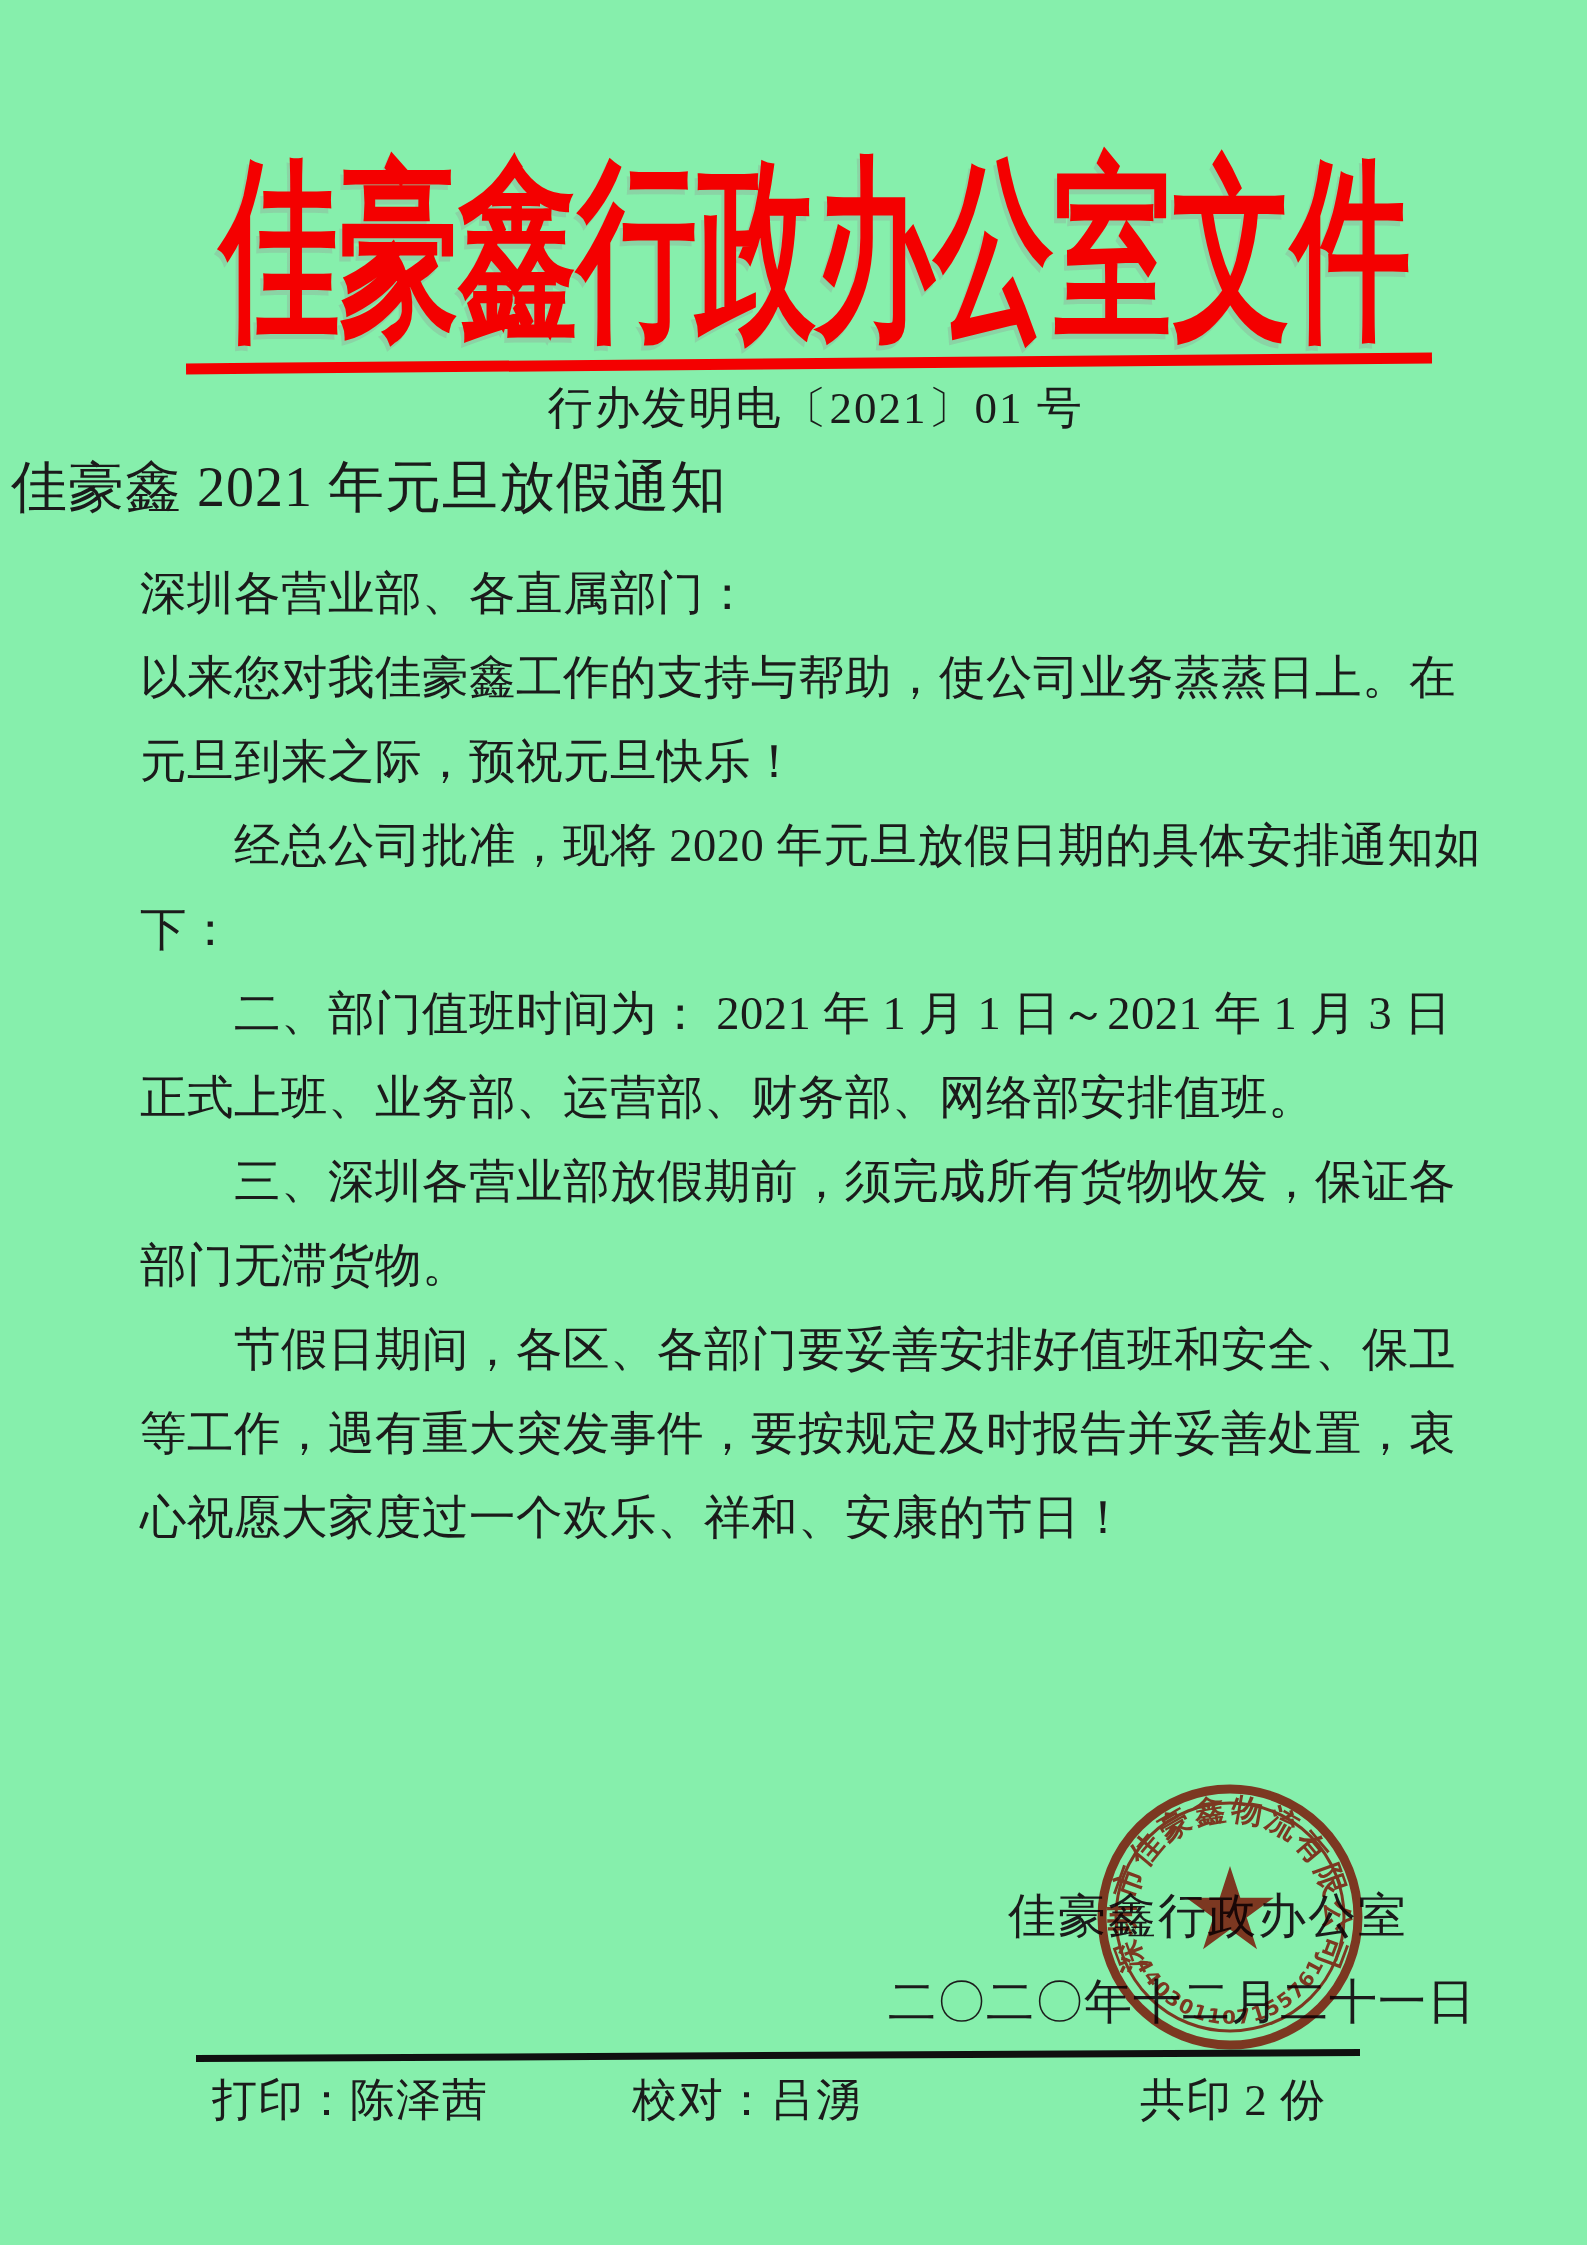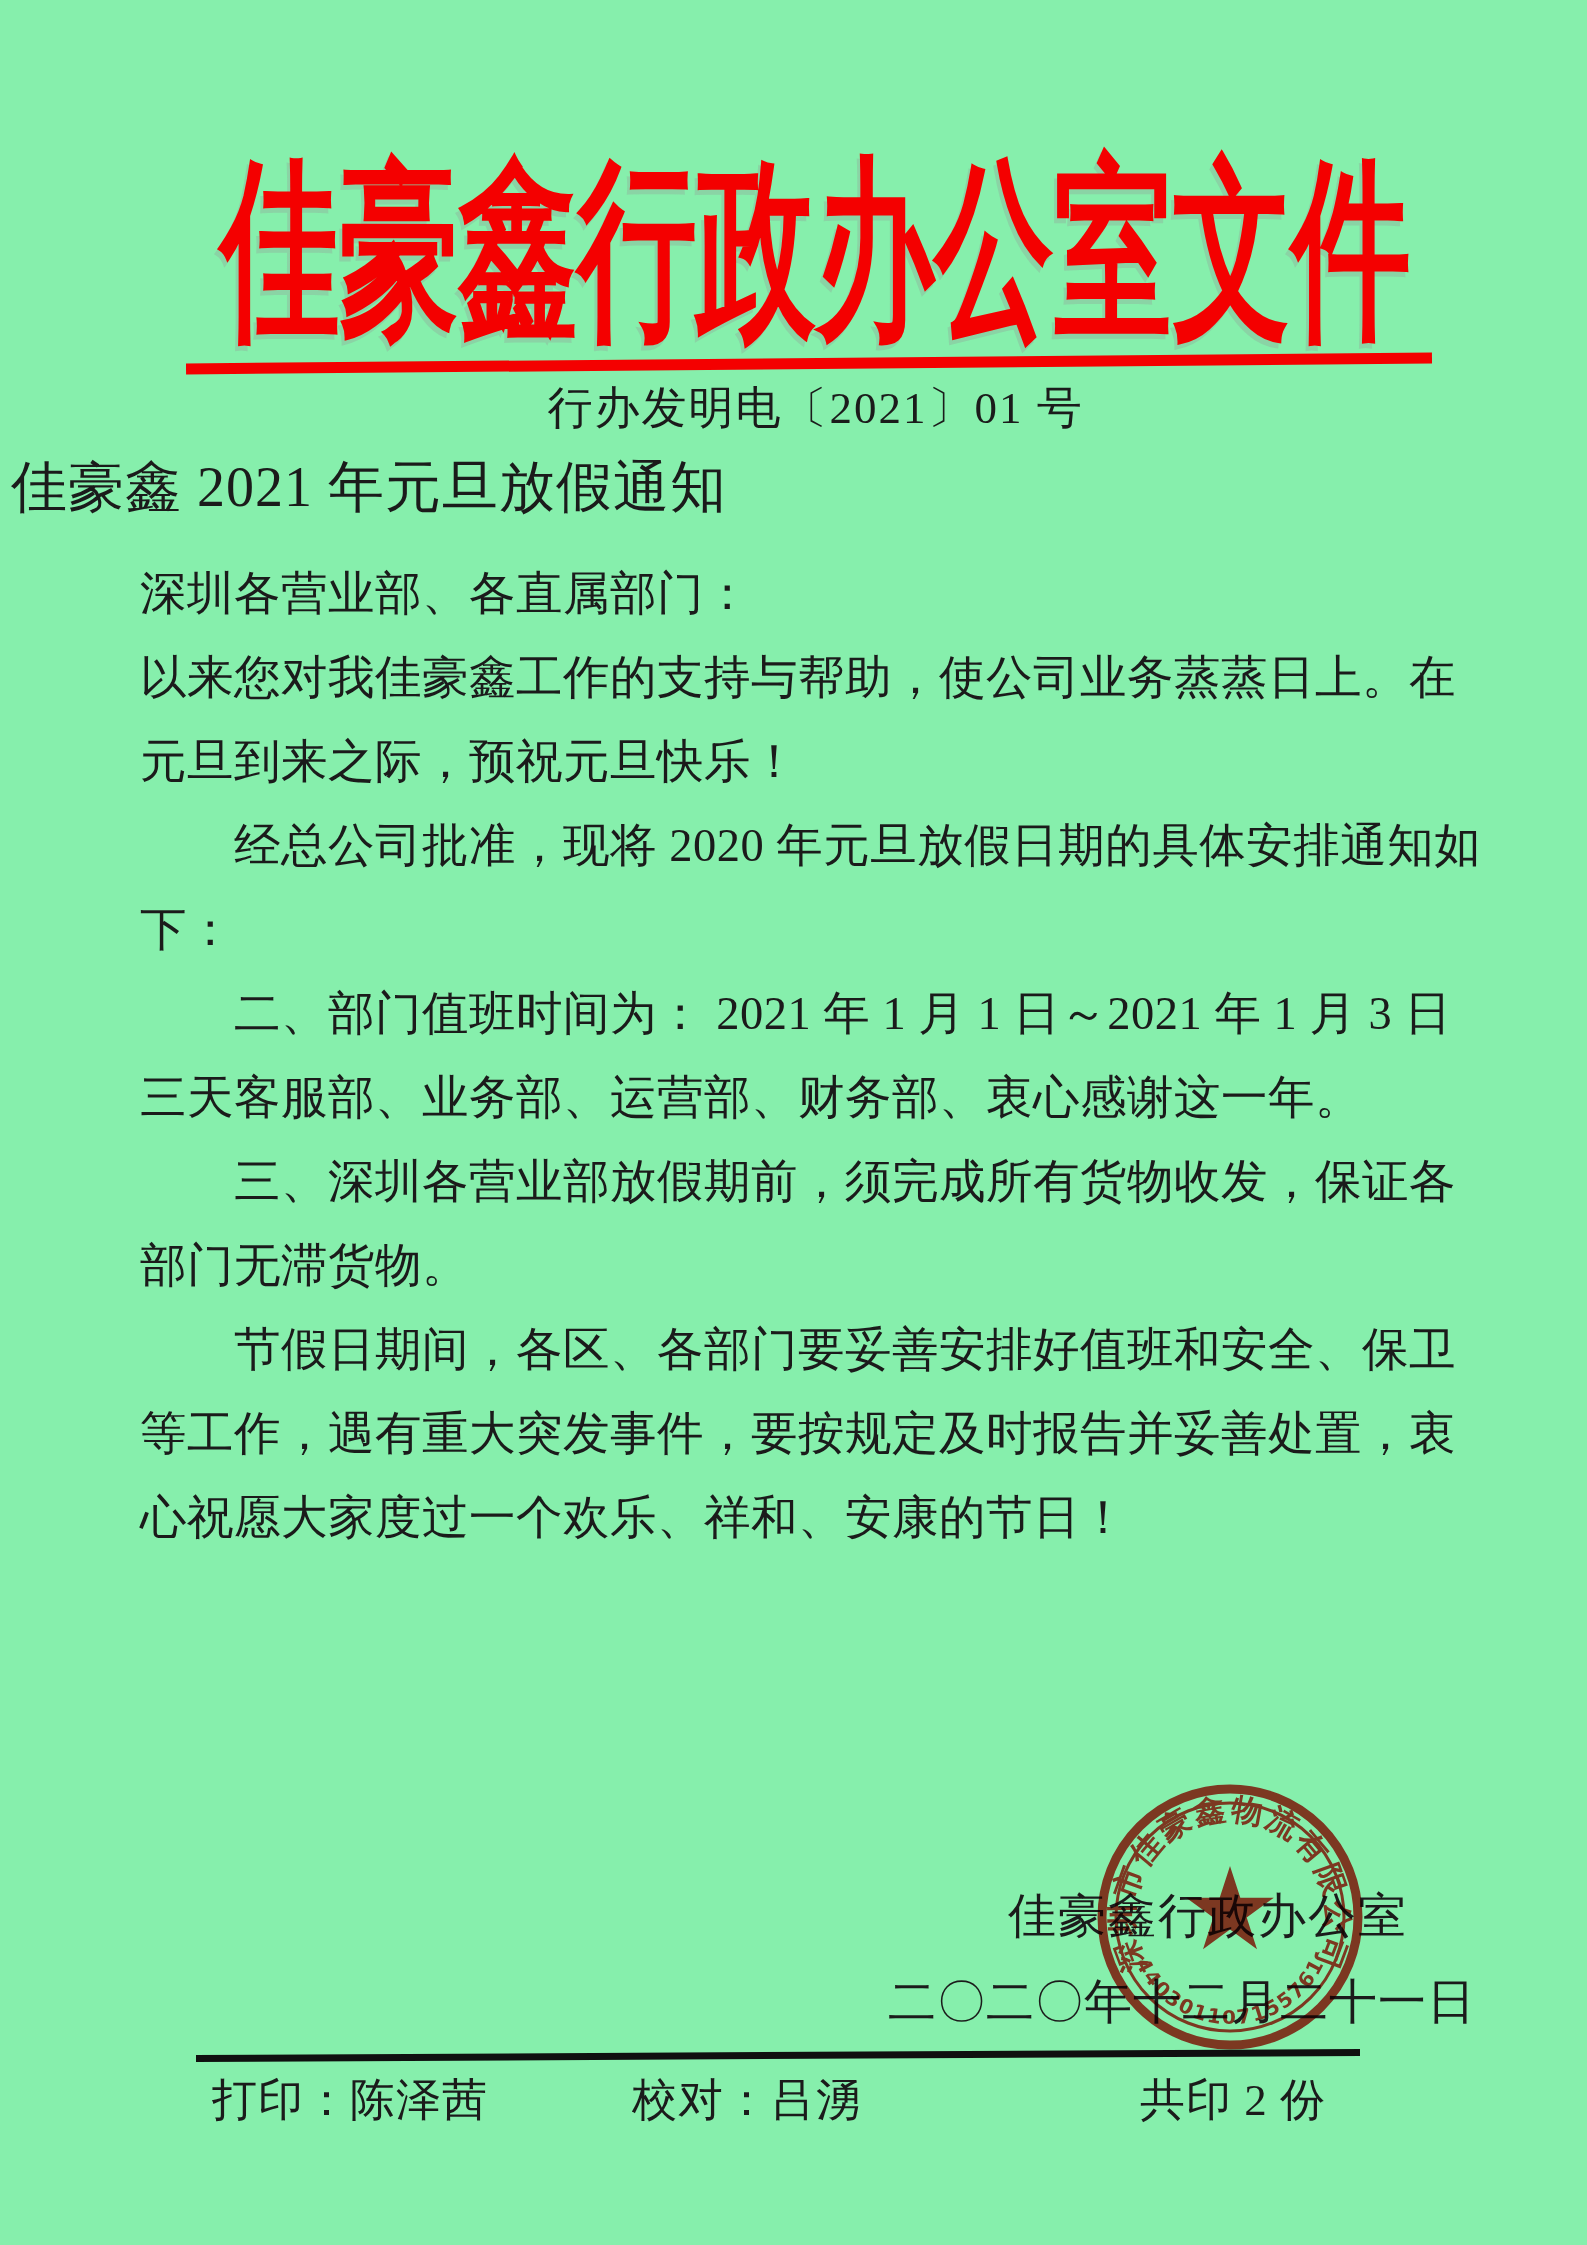--- a/index.html
+++ b/index.html
@@ -92,21 +92,21 @@
   <div class="notice-title">佳豪鑫 2021 年元旦放假通知</div>
 
   <div class="body-block">
     <div>深圳各营业部、各直属部门：</div>
     <div>
         <div>以来您对我佳豪鑫工作的支持与帮助，使公司业务蒸蒸日上。在</div>
         <div>元旦到来之际，预祝元旦快乐！</div>
         <div>　　经总公司批准，现将 2020 年元旦放假日期的具体安排通知如</div>
         <div>下：</div>
         <div>　　二、部门值班时间为： 2021 年 1 月 1 日～2021 年 1 月 3 日</div>
-        <div>三天客服部、业务部、运营部、财务部、衷心感谢这一年。</div>
+        <div>正式上班、业务部、运营部、财务部、网络部安排值班。</div>
         <div>　　三、深圳各营业部放假期前，须完成所有货物收发，保证各</div>
         <div>部门无滞货物。</div>
         <div>　　节假日期间，各区、各部门要妥善安排好值班和安全、保卫</div>
         <div>等工作，遇有重大突发事件，要按规定及时报告并妥善处置，衷</div>
         <div>心祝愿大家度过一个欢乐、祥和、安康的节日！</div>
       </div>
   </div>
 
   <div class="signature">佳豪鑫行政办公室</div>
   <div class="sig-date">二〇二〇年十二月二十一日</div>

